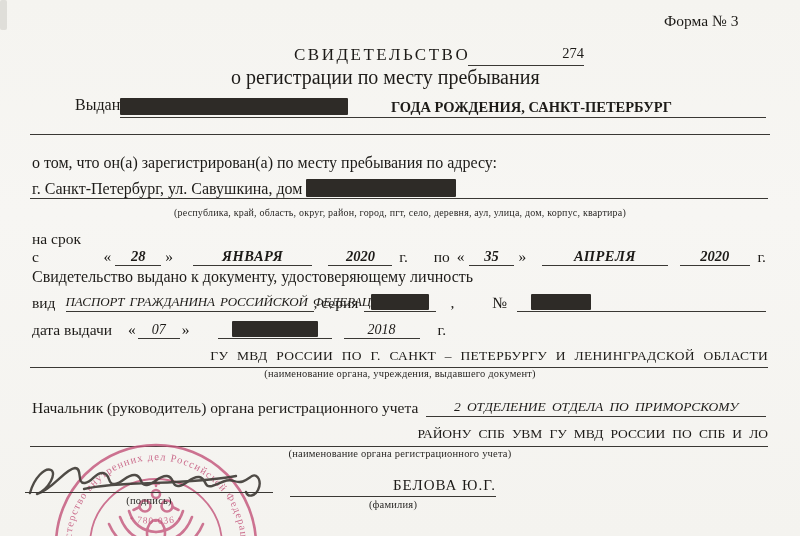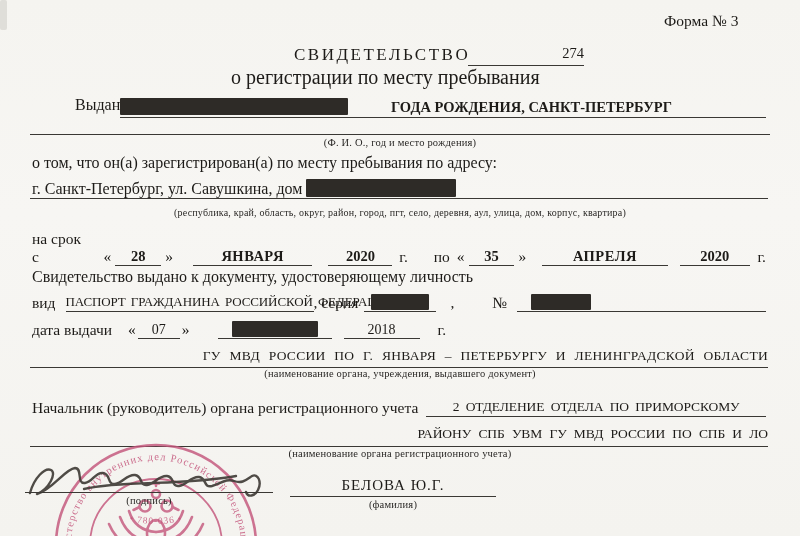--- a/index.html
+++ b/index.html
@@ -8,21 +8,21 @@
     background:#f6f5f1;
     background-image:linear-gradient(180deg,#f5f4f0 0%,#f7f6f3 40%,#f4f3ef 100%);
     font-family:"Liberation Serif","DejaVu Serif",serif;
     color:#1d1b18;
   }
   .abs{position:absolute;}
   .cap{font-size:10.5px;color:#2a2826;letter-spacing:.2px;}
   .center{left:0;right:0;text-align:center;}
   .rule{border-bottom:1.7px solid #3a3834;text-align:right;}
   .bar{background:#2e2b27;border-radius:1px;}
-  .field{border-bottom:1.7px solid #3a3834;text-align:center;}
+  .field{border-bottom:1.7px solid #3a3834;text-align:center;font-style:italic;}
   .flexrow{display:flex;align-items:flex-end;}
   .base{font-size:16px;}
   .typed{font-size:13px;letter-spacing:-.1px;word-spacing:2px;white-space:nowrap;}
   .bold-entry{font-weight:bold;font-size:14.5px;}
   .smudge{background:#c9c7c2;opacity:.5;border-radius:2px;}
 </style>
 </head>
 <body>
 
 <div class="page">
@@ -36,21 +36,20 @@
     <span>274</span>
   </div>
   <div class="abs" style="left:231px;top:66px;font-size:20px;">о регистрации по месту пребывания</div>
 
   <div class="abs base" style="left:75px;top:96px;">Выдано</div>
   <div class="abs rule flexrow" style="left:120px;right:34px;top:94px;height:23px;gap:40px;">
     <div class="bar" style="width:228px;height:17px;margin-bottom:2px;"></div>
     <div class="bold-entry" style="margin-left:3px;margin-bottom:1px;">ГОДА РОЖДЕНИЯ, САНКТ-ПЕТЕРБУРГ</div>
   </div>
   <div class="abs" style="left:30px;right:30px;top:134px;border-top:1.5px solid #3a3834;"></div>
-  <div class="abs cap center" style="top:137px;">(Ф. И. О., год и место рождения)</div>
 
   <div class="abs base" style="left:32px;top:154px;">о том, что он(а) зарегистрирован(а) по месту пребывания по адресу:</div>
   <div class="abs rule flexrow" style="left:30px;right:32px;top:176px;height:22px;padding-left:2px;">
     <div class="base" style="margin-bottom:0;">г. Санкт-Петербург, ул. Савушкина, дом</div>
     <div class="bar" style="width:150px;height:18px;margin-left:4px;margin-bottom:1px;"></div>
   </div>
   <div class="abs cap center" style="top:207px;font-size:10px;">(республика, край, область, округ, район, город, пгт, село, деревня, аул, улица, дом, корпус, квартира)</div>
 
   <div class="abs flexrow" style="left:32px;top:230px;width:734px;font-size:15.5px;">
     <span>на срок с</span>
@@ -91,21 +90,21 @@
     <span class="field" style="width:42px;margin-left:2px;font-size:14px;">07</span>
     <span style="margin-left:2px;">»</span>
     <span class="field" style="width:114px;margin-left:28px;display:flex;justify-content:center;">
         <span class="bar" style="width:86px;height:16px;margin-bottom:1px;"></span>
       </span>
     <span class="field" style="width:76px;margin-left:12px;font-size:14px;">2018</span>
     <span style="margin-left:18px;">г.</span>
   </div>
 
   <div class="abs rule" style="left:30px;right:32px;top:346px;padding:0 0 3px 2px;">
-    <span class="typed" style="font-size:13.5px;word-spacing:5px;letter-spacing:.3px;">ГУ МВД РОССИИ ПО Г. ЯНВАРЯ – ПЕТЕРБУРГУ И ЛЕНИНГРАДСКОЙ ОБЛАСТИ</span>
+    <span class="typed" style="font-size:13.5px;word-spacing:5px;letter-spacing:.3px;">ГУ МВД РОССИИ ПО Г. САНКТ – ПЕТЕРБУРГУ И ЛЕНИНГРАДСКОЙ ОБЛАСТИ</span>
   </div>
   <div class="abs cap center" style="top:368px;">(наименование органа, учреждения, выдавшего документ)</div>
 
   <div class="abs flexrow" style="left:32px;right:34px;top:399px;font-size:15.5px;">
     <span style="white-space:nowrap;">Начальник (руководитель) органа регистрационного учета</span>
     <span class="field typed" style="flex:1;margin-left:8px;font-size:13.5px;word-spacing:3px;padding-bottom:1px;">2 ОТДЕЛЕНИЕ ОТДЕЛА ПО ПРИМОРСКОМУ</span>
   </div>
   <div class="abs rule" style="left:30px;right:32px;top:424px;padding:0 0 4px 2px;">
     <span class="typed" style="font-size:13.5px;word-spacing:4px;">РАЙОНУ СПБ УВМ ГУ МВД РОССИИ ПО СПБ И ЛО</span>
   </div>
@@ -147,16 +146,16 @@
 
   <svg class="abs" style="left:24px;top:456px;" width="252" height="50" viewBox="0 0 252 50">
     <g fill="none" stroke-width="2.4" stroke-linecap="round" stroke-linejoin="round" opacity="0.92" stroke="#413d38">
       <path d="M6 37 C10 22 21 11 27 14 C33 17 25 33 13 38 C28 34 41 13 51 12 C59 12 52 28 61 27 C69 26 71 16 79 17 C87 18 83 29 91 28 C99 27 103 18 111 19 C119 20 115 30 123 29 C131 28 135 19 143 20 C151 21 147 31 155 30 C163 29 167 20 175 21 C183 22 179 32 188 30 C196 28 202 22 210 25 C218 28 222 24 228 20 C234 17 238 26 234 34 C231 40 224 42 222 36"></path>
       <path d="M60 33 C100 24 160 30 212 20"></path>
     </g>
   </svg>
   <div class="abs rule" style="left:25px;top:470px;width:248px;height:22px;"></div>
   <div class="abs cap" style="left:25px;top:495px;width:248px;text-align:center;">(подпись)</div>
 
-  <div class="abs" style="left:290px;top:477px;width:206px;text-align:center;font-size:15px;letter-spacing:1px;border-bottom:1.5px solid #3a3834;padding-bottom:2px;">БЕЛОВА Ю.Г.</div>
+  <div class="abs" style="left:290px;top:477px;width:206px;text-align:right;font-size:15px;letter-spacing:1px;border-bottom:1.5px solid #3a3834;padding-bottom:2px;">БЕЛОВА Ю.Г.</div>
   <div class="abs cap" style="left:290px;top:499px;width:206px;text-align:center;">(фамилия)</div>
 
 </div>
 
 </body></html>

